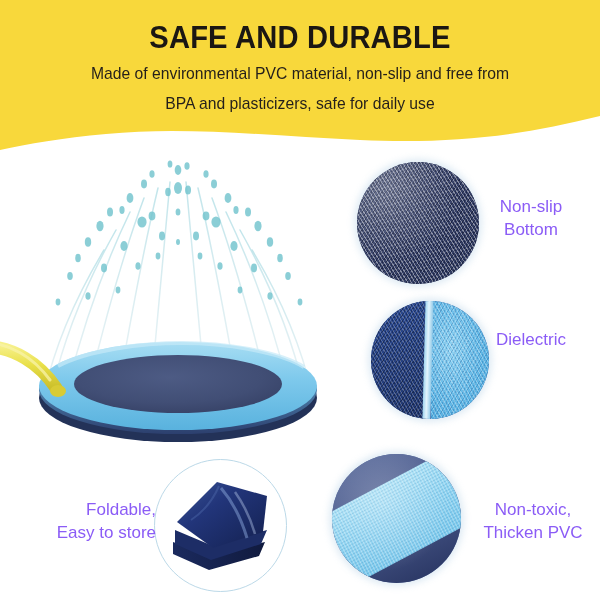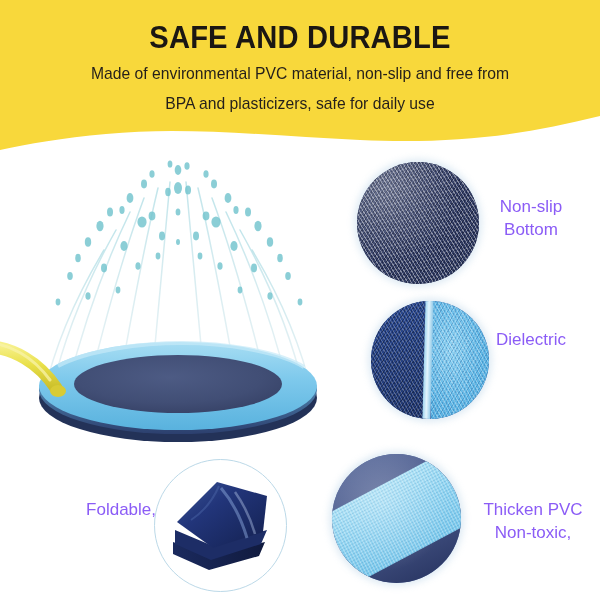--- a/index.html
+++ b/index.html
@@ -210,22 +210,22 @@
   <div class="label l2">
     <span>Dielectric</span>
   </div>
 
   <div class="circle c3 c-glow">
     <div class="tp-base"></div>
     <div class="tp-band"></div>
     <div class="tp-hl"></div>
   </div>
   <div class="label l3">
+    <span>Non-toxic,</span>
     <span>Thicken PVC</span>
-    <span>Non-toxic,</span>
   </div>
 
   <div class="circle c4">
     <svg width="128" height="128" viewBox="0 0 128 128">
       <defs>
         <linearGradient id="foldG" x1="0" y1="0" x2="1" y2="1">
           <stop offset="0%" stop-color="#3a5494"></stop>
           <stop offset="38%" stop-color="#22357a"></stop>
           <stop offset="72%" stop-color="#1a2a63"></stop>
           <stop offset="100%" stop-color="#141f4c"></stop>
@@ -238,15 +238,16 @@
       <path d="M18,82 L56,96 L110,82 L104,96 L54,110 L18,94 Z" fill="url(#foldG2)"></path>
       <path d="M20,70 L58,86 L112,70 L106,84 L56,100 L20,84 Z" fill="#1d2d66"></path>
       <path d="M22,62 L62,22 L112,36 L108,72 L58,88 Z" fill="url(#foldG)"></path>
       <path d="M66,28 C78,42 86,58 92,78" fill="none" stroke="#7f9ad0" stroke-width="3" opacity=".55"></path>
       <path d="M80,32 C90,46 96,60 100,74" fill="none" stroke="#aebfe2" stroke-width="2.5" opacity=".45"></path>
       <path d="M36,60 C48,52 58,40 64,26" fill="none" stroke="#4a63a6" stroke-width="2" opacity=".5"></path>
     </svg>
   </div>
   <div class="label l4">
     <span>Foldable,</span>
+    <span>Easy to store</span>
   </div>
 
 </div>
 
 </body></html>

